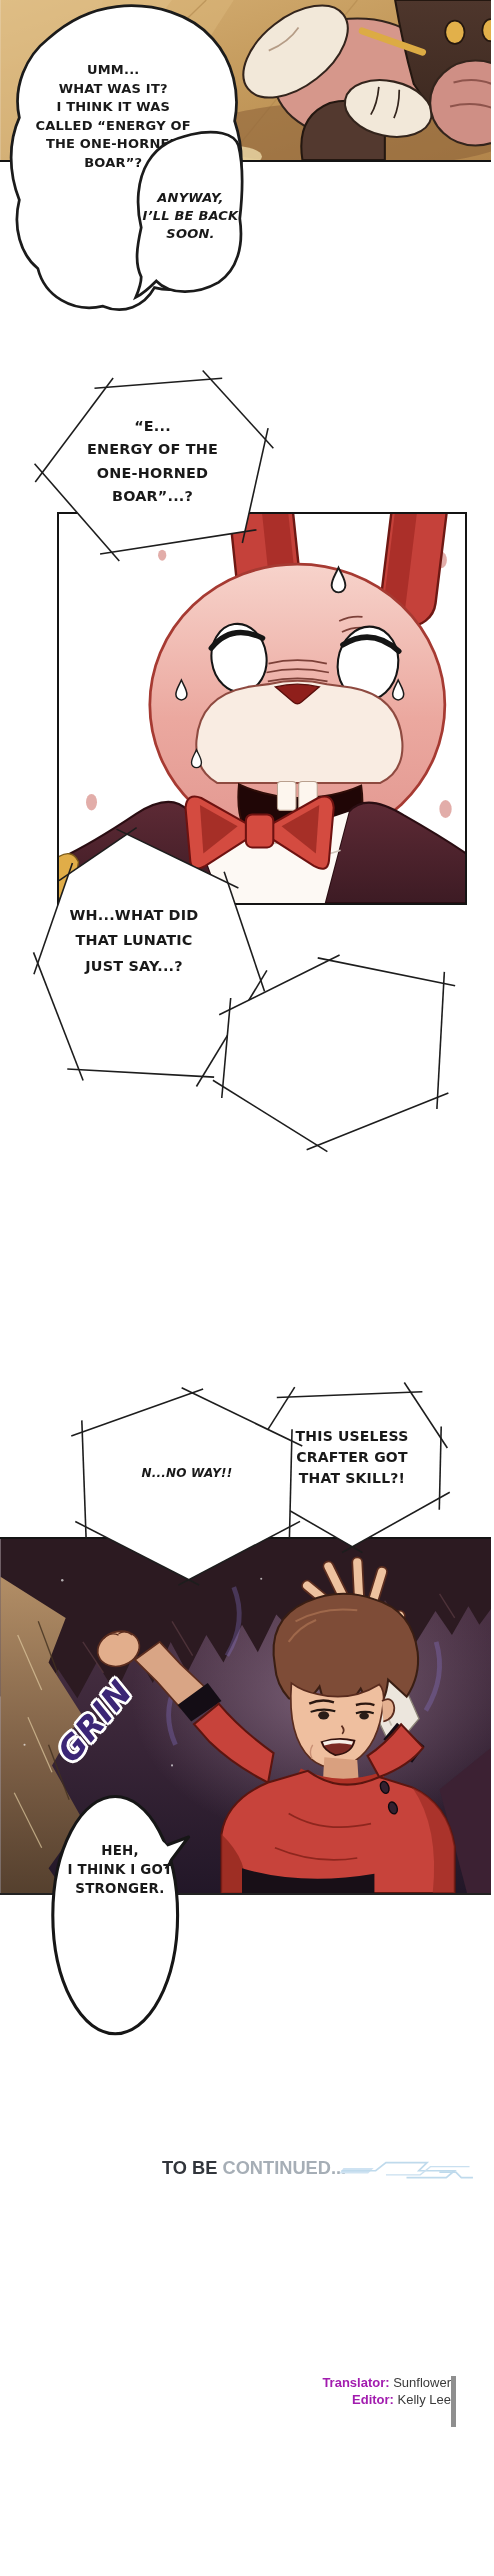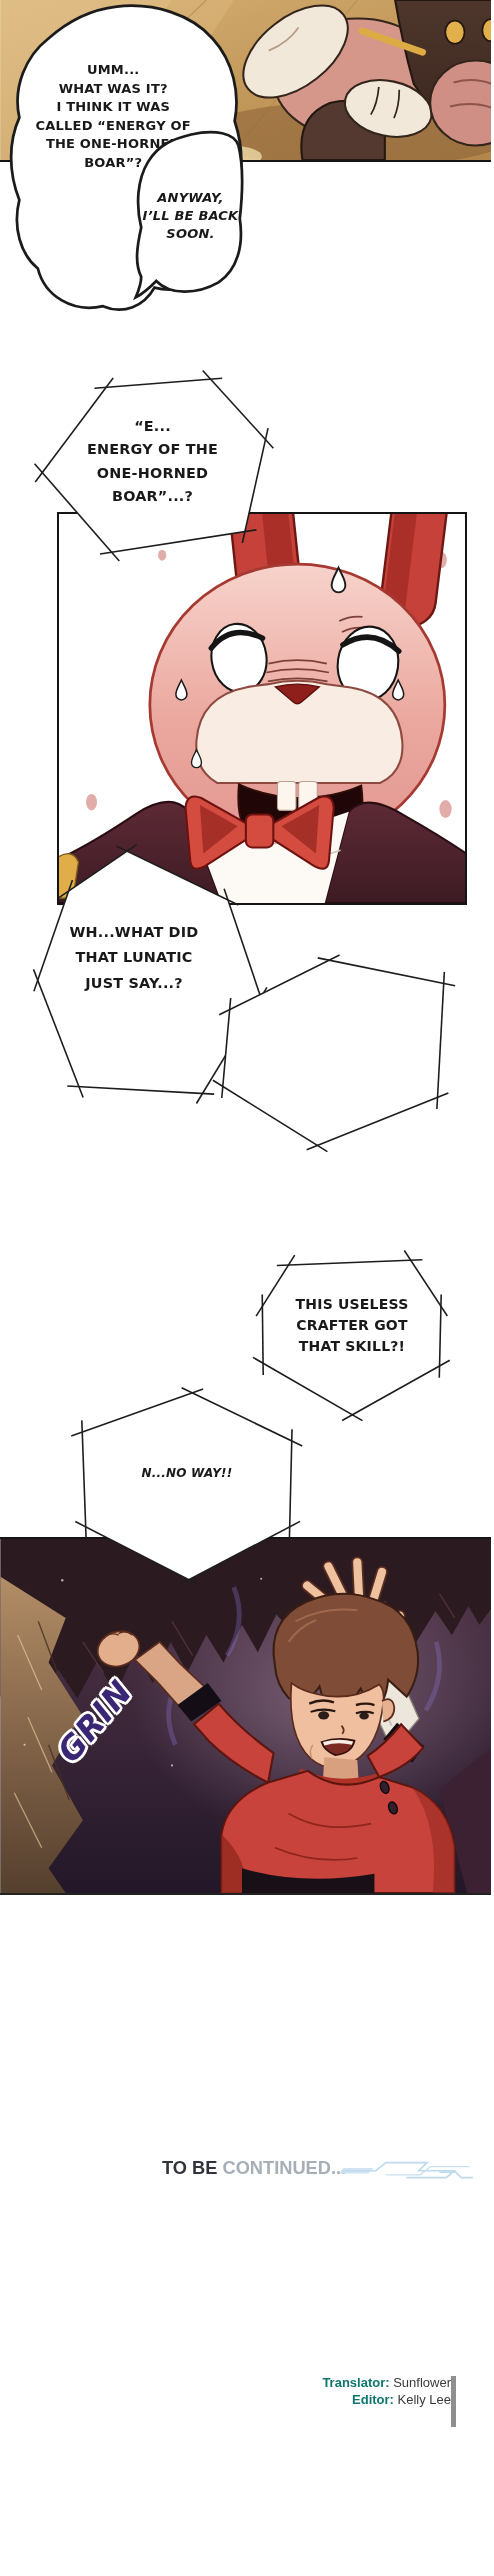--- a/index.html
+++ b/index.html
@@ -19,21 +19,21 @@
         color:#3b2676;
         text-shadow:-2.1px -2.1px 0 #fff,2.1px -2.1px 0 #fff,-2.1px 2.1px 0 #fff,2.1px 2.1px 0 #fff,
                     -2.7px 0 0 #fff,2.7px 0 0 #fff,0 -2.7px 0 #fff,0 2.7px 0 #fff;}
   .tbc{position:absolute;left:162px;top:2157px;font-family:"Liberation Sans",sans-serif;
        font-weight:800;font-size:19px;letter-spacing:0;transform:scaleX(.96);transform-origin:left top;
        white-space:nowrap;}
   .tbc .dark{color:#31353b;}
   .tbc .light{color:#a6aeb6;}
   .credits{position:absolute;right:40px;top:2374px;text-align:right;
            font-family:"Liberation Sans",sans-serif;font-size:13px;line-height:17px;color:#3a3a3a;}
-  .credits b{color:#0f766e;font-weight:700;}
+  .credits b{color:#a21caf;font-weight:700;}
   .credit-bar{position:absolute;left:451px;top:2376px;width:4.8px;height:51px;background:#8f8f8f;}
 </style>
 </head>
 <body>
 
 <div class="page">
 
   <div class="panel" style="left:0;top:0;width:495px;height:160px;border-bottom:2.7px solid #141414;z-index:1;">
     <svg width="495" height="160" viewBox="0 0 720 233">
       <defs>
@@ -188,21 +188,21 @@
         <path d="M292,462 L207,414 Q186,406 184,428 L191,506 Q193,524 213,513 Z" fill="#d44b40"></path>
         <path d="M292,462 L377,414 Q398,406 400,428 L393,506 Q391,524 371,513 Z" fill="#d44b40"></path>
         <path d="M205,424 L260,455 L210,495 Z" fill="#a62f27" stroke="none"></path>
         <path d="M379,424 L324,455 L374,495 Z" fill="#a62f27" stroke="none"></path>
         <rect x="272" y="438" width="40" height="48" rx="9" fill="#d44b40"></rect>
       </g>
       <path d="M-5,502 Q18,486 28,507 L20,560 L-5,560 Z" fill="#e0ad48" stroke="#7a5a1a" stroke-width="2"></path>
     </svg>
   </div>
 
-  <div class="hexwrap" style="left:34px;top:845px;width:234px;height:254px;">
+  <div class="hexwrap" style="left:34px;top:828px;width:234px;height:254px;">
     <svg class="hex" width="234" height="254" viewBox="0 0 340 370">
         <polygon points="135,9 282,80 330,222 245,362 65,352 5,197 50,67" fill="#ffffff"></polygon>
         <line x1="119.6920283431261" y1="1.6063538255915164" x2="297.3079716568739" y2="87.39364617440849" stroke="#1d1d1d" stroke-width="2.3"></line>
         <line x1="276.5561274243182" y1="63.89521029694147" x2="335.4438725756818" y2="238.10478970305854" stroke="#1d1d1d" stroke-width="2.3"></line>
         <line x1="338.82262828211" y1="207.4686122412306" x2="236.17737171789003" y2="376.53138775876937" stroke="#1d1d1d" stroke-width="2.3"></line>
         <line x1="261.973826004492" y1="362.9429903335829" x2="48.02617399550799" y2="351.0570096664171" stroke="#1d1d1d" stroke-width="2.3"></line>
         <line x1="71.13689974348111" y1="367.8536576706595" x2="-1.1368997434811066" y2="181.14634232934048" stroke="#1d1d1d" stroke-width="2.3"></line>
         <line x1="-0.5608795860138267" y1="213.06476324848438" x2="55.560879586013826" y2="50.93523675151561" stroke="#1d1d1d" stroke-width="2.3"></line>
         <line x1="35.95763126296325" y1="76.58185160880154" x2="149.04236873703675" y2="-0.5818516088015482" stroke="#1d1d1d" stroke-width="2.3"></line>
       </svg>
@@ -216,21 +216,21 @@
         <polygon points="162,10 329,44 320,210 145,280 7,194 17,82" fill="#ffffff"></polygon>
         <line x1="145.34173747207402" y1="6.608497449404291" x2="345.65826252792596" y2="47.39150255059571" stroke="#1d1d1d" stroke-width="2.3"></line>
         <line x1="329.92033509144056" y1="27.02493053565132" x2="319.07966490855944" y2="226.97506946434868" stroke="#1d1d1d" stroke-width="2.3"></line>
         <line x1="335.7841037450494" y1="203.68635850198024" x2="129.2158962549506" y2="286.31364149801976" stroke="#1d1d1d" stroke-width="2.3"></line>
         <line x1="159.42770594866" y1="288.99117906945474" x2="-7.427705948659977" y2="185.00882093054523" stroke="#1d1d1d" stroke-width="2.3"></line>
         <line x1="5.488157054433406" y1="210.93264099034585" x2="18.511842945566595" y2="65.06735900965415" stroke="#1d1d1d" stroke-width="2.3"></line>
         <line x1="1.7737941052321045" y1="89.56059878912613" x2="177.2262058947679" y2="2.4394012108738723" stroke="#1d1d1d" stroke-width="2.3"></line>
       </svg>
   </div>
 
-  <div class="hexwrap" style="left:256px;top:1252px;width:192px;height:171px;">
+  <div class="hexwrap" style="left:256px;top:1384px;width:192px;height:171px;">
     <svg class="hex" width="192" height="171" viewBox="0 0 279 249">
         <polygon points="47,19 225,12 269,79 267,166 140,237 10,162 9,79" fill="#ffffff"></polygon>
         <line x1="30.013130208527215" y1="19.66802296932758" x2="241.98686979147277" y2="11.33197703067242" stroke="#1d1d1d" stroke-width="2.3"></line>
         <line x1="215.668208391185" y1="-2.209773586150124" x2="278.331791608815" y2="93.20977358615012" stroke="#1d1d1d" stroke-width="2.3"></line>
         <line x1="269.39070137408663" y1="62.004490227230995" x2="266.60929862591337" y2="182.995509772769" stroke="#1d1d1d" stroke-width="2.3"></line>
         <line x1="281.83857558731825" y1="157.7044183724441" x2="125.16142441268174" y2="245.2955816275559" stroke="#1d1d1d" stroke-width="2.3"></line>
         <line x1="154.72515496282622" y1="245.49528170932282" x2="-4.7251549628262115" y2="153.50471829067718" stroke="#1d1d1d" stroke-width="2.3"></line>
         <line x1="10.204804413051146" y1="178.99876628324523" x2="8.795195586948854" y2="62.001233716754776" stroke="#1d1d1d" stroke-width="2.3"></line>
         <line x1="-0.0958853801338595" y1="93.36192428442189" x2="56.09588538013386" y2="4.6380757155781165" stroke="#1d1d1d" stroke-width="2.3"></line>
       </svg>
@@ -366,20 +366,30 @@
         <path d="M352,480 Q440,506 545,488 L545,516 L352,516 Z" fill="#180f17"></path>
         <ellipse cx="560" cy="362" rx="6" ry="9" transform="rotate(-20 560 362)" fill="#33202f" stroke="#0e080e" stroke-width="2"></ellipse>
         <ellipse cx="572" cy="392" rx="6" ry="9" transform="rotate(-20 572 392)" fill="#33202f" stroke="#0e080e" stroke-width="2"></ellipse>
         <path d="M552,347 Q596,330 616,304 L584,270 Q560,300 535,316 Z" fill="#c7433b" stroke="#5c150f" stroke-width="3"></path>
       </g>
     </svg>
   </div>
 
   <div class="grin" style="left:33px;top:1702px;width:124px;text-align:center;">GRIN</div>
 
+  <div class="roundwrap" style="left:48px;top:1790px;width:144px;height:249px;">
+    <svg class="bubble-svg" width="144" height="249" viewBox="0 0 210 362">
+      <ellipse cx="98" cy="182" rx="91" ry="173" fill="#ffffff" stroke="#161616" stroke-width="4.5"></ellipse>
+      <path d="M160,85 L205,68 L172,112 Z" fill="#ffffff" stroke="#161616" stroke-width="4.5" stroke-linejoin="round"></path>
+      <ellipse cx="150" cy="95" rx="28" ry="26" fill="#ffffff"></ellipse>
+    </svg>
+    <div class="btext" style="top:51px;font-size:13.4px;line-height:19px;">HEH,
+I THINK I GOT
+STRONGER.</div>
+  </div>
 
   <div class="tbc">
     <span class="dark">TO BE </span><span class="light">CONTINUED...</span>
   </div>
   <svg class="abs" style="left:338px;top:2150px;z-index:3;" width="137" height="36" viewBox="0 0 200 52">
     <polygon points="8,26 52,26 44,34 2,34" fill="#cfe3f2"></polygon>
     <path d="M5,30 H55 L70,18 H130 L118,30 H170 L158,40 H100" fill="none" stroke="#bfdaec" stroke-width="2.5"></path>
     <path d="M70,36 L120,36 L135,24 L192,24" fill="none" stroke="#c9e0f0" stroke-width="2"></path>
     <path d="M148,32 L172,32 L180,40 L197,40" fill="none" stroke="#bfdaec" stroke-width="2.5"></path>
   </svg>

